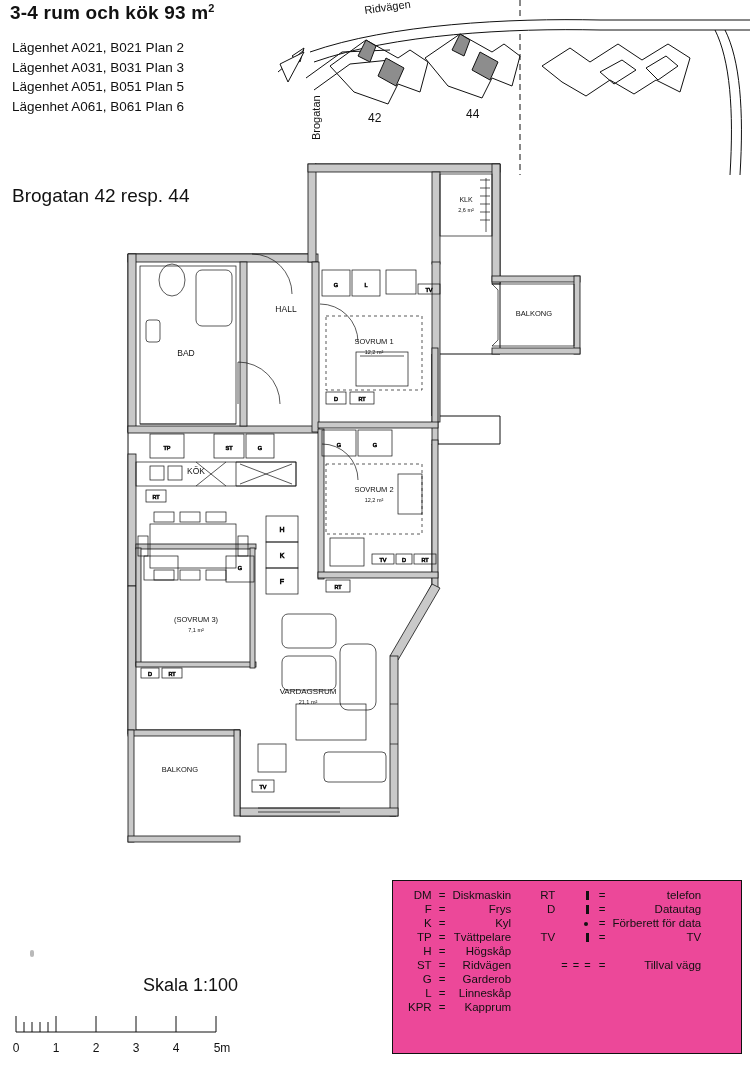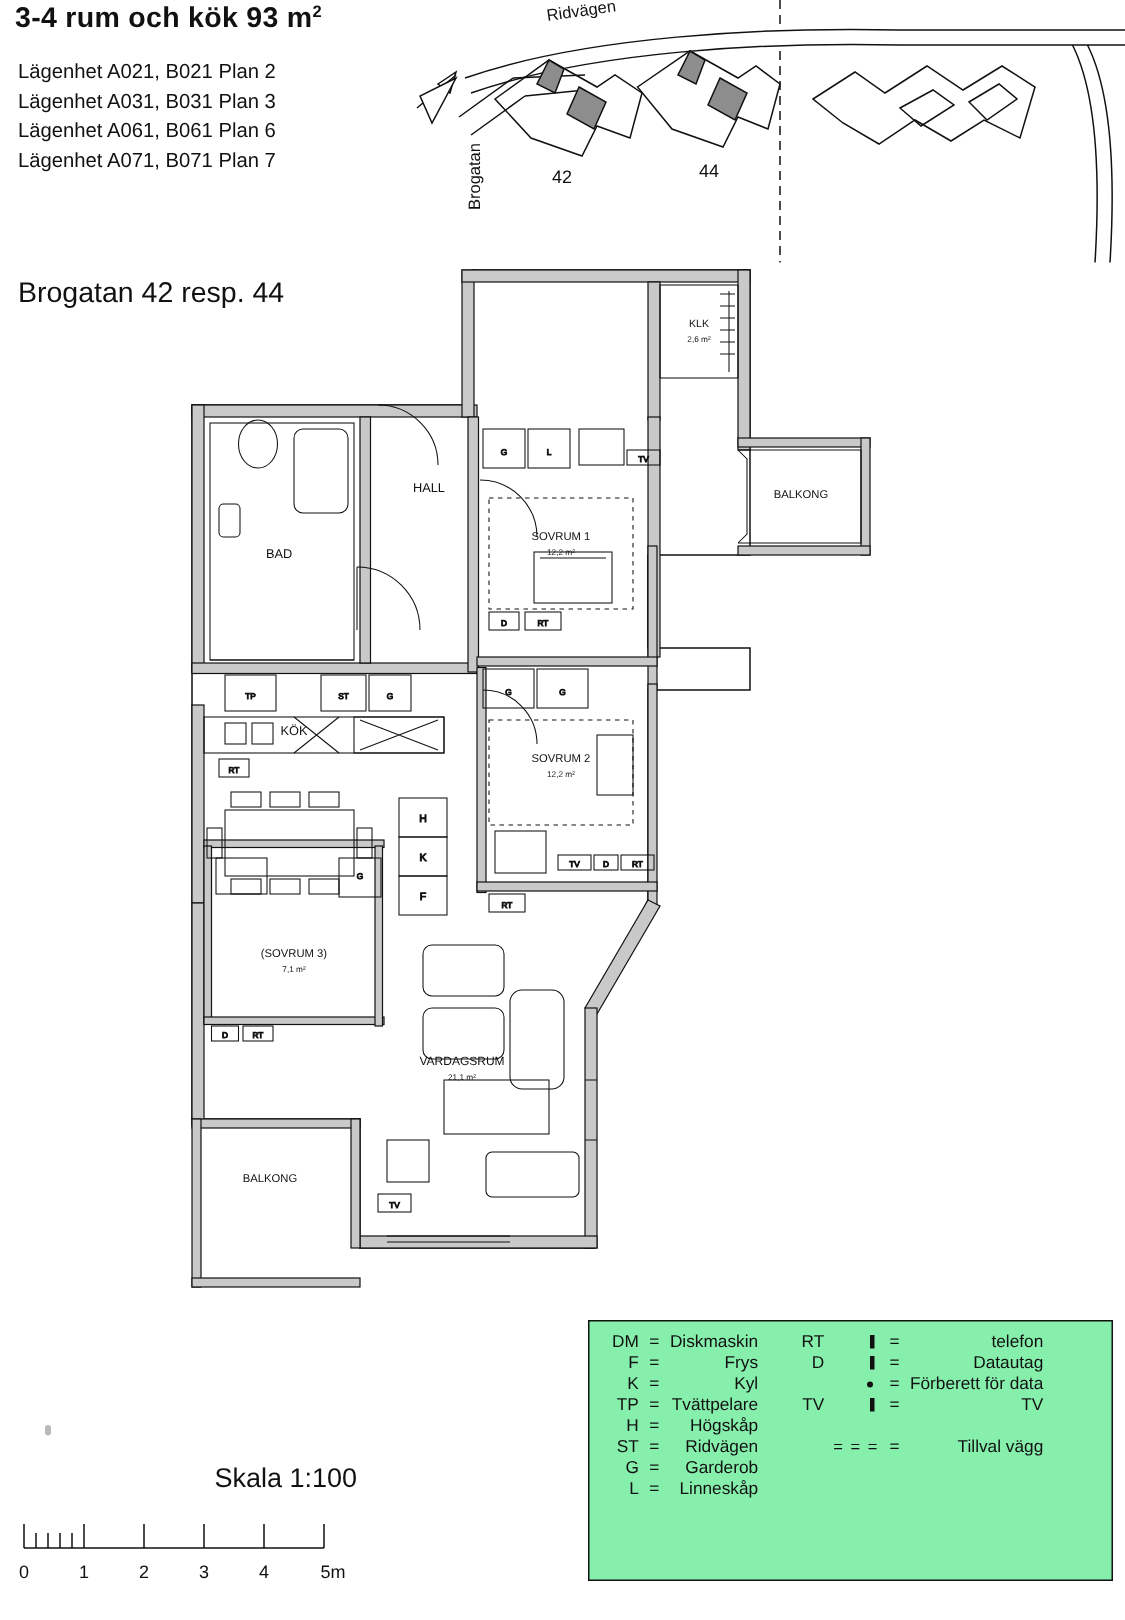--- a/index.html
+++ b/index.html
@@ -16,56 +16,56 @@
   #apt-list{left:12px;top:38px;}
   #address{left:12px;top:185px;font-size:19px;}
 
   
   #sitemap{left:270px;top:0px;width:480px;height:180px;}
   #sitemap svg{display:block;}
   .road-label{font-size:11px;fill:#111;font-family:"Liberation Sans", sans-serif;}
   .housenum{font-size:12px;fill:#111;font-family:"Liberation Sans", sans-serif;}
 
   
-  #plan{left:0px;top:160px;width:750px;height:720px;}
+  #plan{left:0px;top:144px;width:750px;height:720px;}
   #plan svg{display:block;}
   .rname{font-size:8.5px;font-family:"Liberation Sans", sans-serif;fill:#111;text-anchor:middle;}
   .rarea{font-size:5.5px;font-family:"Liberation Sans", sans-serif;fill:#111;text-anchor:middle;}
   .blabel{font-size:7.5px;font-family:"Liberation Sans", sans-serif;fill:#111;text-anchor:middle;}
   .tag{font-size:5.5px;font-family:"Liberation Sans", sans-serif;fill:#111;text-anchor:middle;}
 
   
   #scale{left:8px;top:975px;width:230px;}
   #scale .cap{font-size:18px;margin-bottom:6px;}
   #scale svg{display:block;}
   .snum{font-size:12px;fill:#111;font-family:"Liberation Sans", sans-serif;text-anchor:middle;}
 
   
-  #legend{left:392px;top:880px;width:348px;height:172px;border:1px solid #111;background:#86efac;}
+  #legend{left:392px;top:880px;width:348px;height:172px;border:1px solid #111;background:#ec4899;}
   #legend table{border-collapse:collapse;font-size:11.5px;margin:7px 0 0 12px;}
   #legend td{padding:1px 3px;white-space:nowrap;vertical-align:middle;}
   .eq{padding:0 4px !important;}
   .sym-tel{display:inline-block;width:3px;height:9px;background:#111;vertical-align:-1px;margin-right:3px;}
   .sym-dot{display:inline-block;width:4px;height:4px;border-radius:50%;background:#111;vertical-align:1px;margin-right:4px;}
   .sym-dash{display:inline-block;font-size:11px;letter-spacing:1px;}
   .c2{padding-left:26px !important;}
   .smudge{left:30px;top:950px;width:4px;height:7px;background:#b9b9b9;border-radius:2px;}
 </style>
 </head>
 <body>
 
 <div class="abs" id="title">
   <span>3-4 rum och kök  93 m</span><sup>2</sup>
 </div>
 
 <div class="abs" id="apt-list">
   <div class="apt-line">Lägenhet A021, B021 Plan 2</div>
   <div class="apt-line">Lägenhet A031, B031 Plan 3</div>
+  <div class="apt-line">Lägenhet A051, B051 Plan 5</div>
   <div class="apt-line">Lägenhet A061, B061 Plan 6</div>
-  <div class="apt-line">Lägenhet A071, B071 Plan 7</div>
 </div>
 
 <div class="abs" id="address">Brogatan 42 resp. 44</div>
 
 <div class="abs" id="sitemap">
 <svg width="480" height="180" viewBox="0 0 480 180" xmlns="http://www.w3.org/2000/svg">
   <g fill="none" stroke="#111" stroke-width="1">
 
     <path d="M40 52 C120 24, 240 18, 330 20 L480 20"></path>
     <path d="M44 62 C124 34, 240 28, 330 30 L480 30"></path>
@@ -414,15 +414,24 @@
     </tr>
     <tr>
       <td>L</td>
       <td class="eq">=</td>
       <td>Linneskåp</td>
       <td class="c2"></td>
       <td></td>
       <td></td>
       <td></td>
     </tr>
+    <tr>
+      <td>KPR</td>
+      <td class="eq">=</td>
+      <td>Kapprum</td>
+      <td class="c2"></td>
+      <td></td>
+      <td></td>
+      <td></td>
+    </tr>
   </tbody>
     </table>
 </div>
 
 </body></html>

